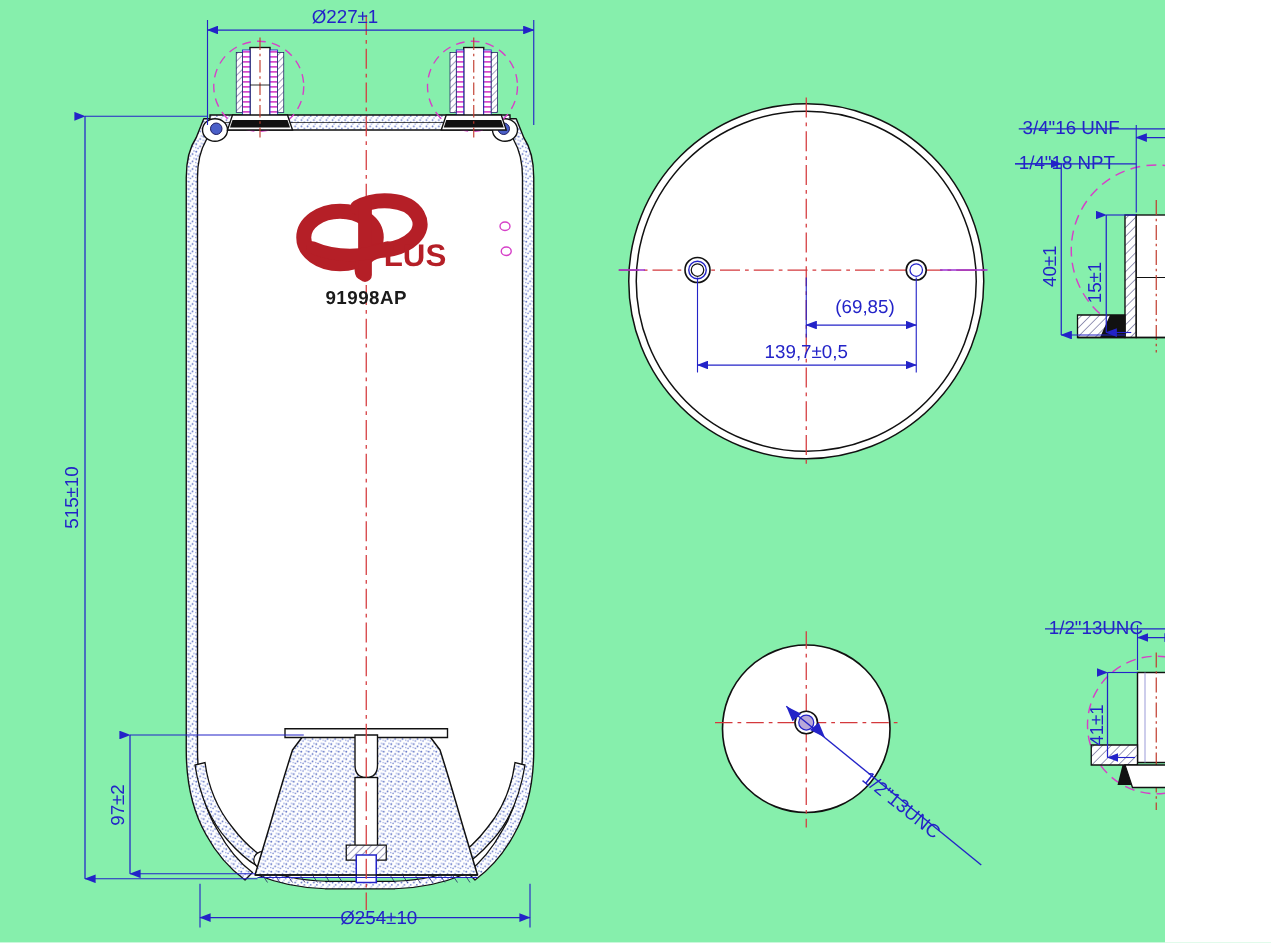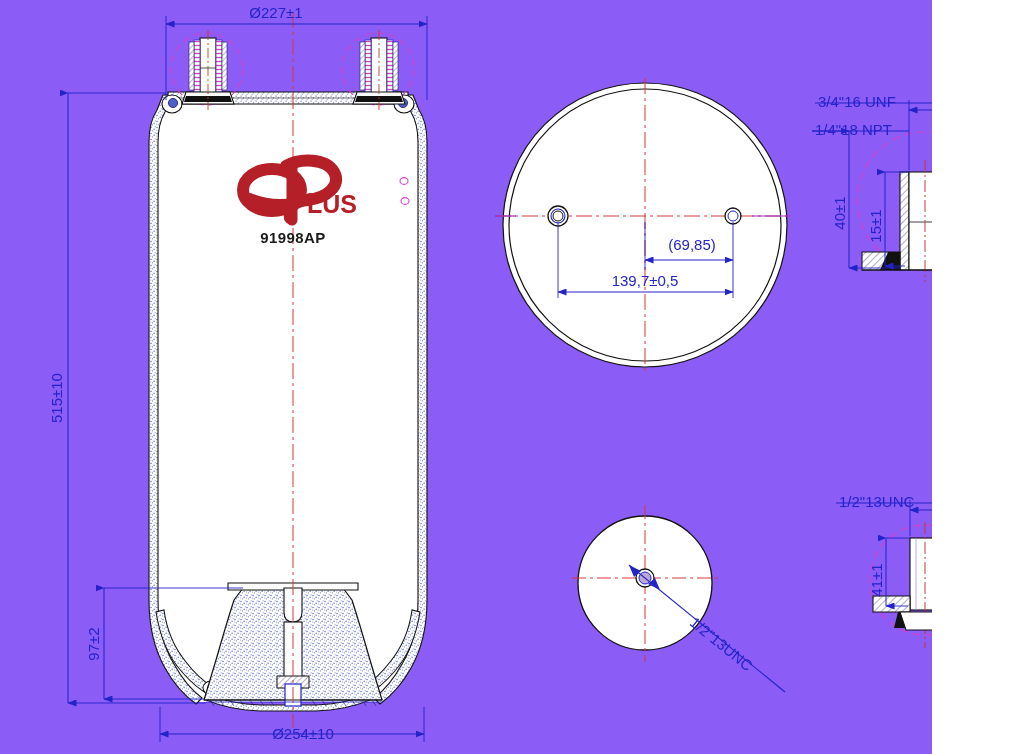--- a/index.html
+++ b/index.html
@@ -8,21 +8,21 @@
     padding: 0;
     background: #ffffff;
   }
   body {
     font-family: "Liberation Sans", sans-serif;
   }
   #sheet {
     position: relative;
     width: 932px;
     height: 754px;
-    background: #8b5cf6;
+    background: #86efac;
     overflow: hidden;
   }
   #sheet svg {
     position: absolute;
     top: 0;
     left: 0;
   }
   .dimtext {
     fill: #2323c8;
     font-family: "Liberation Sans", sans-serif;

